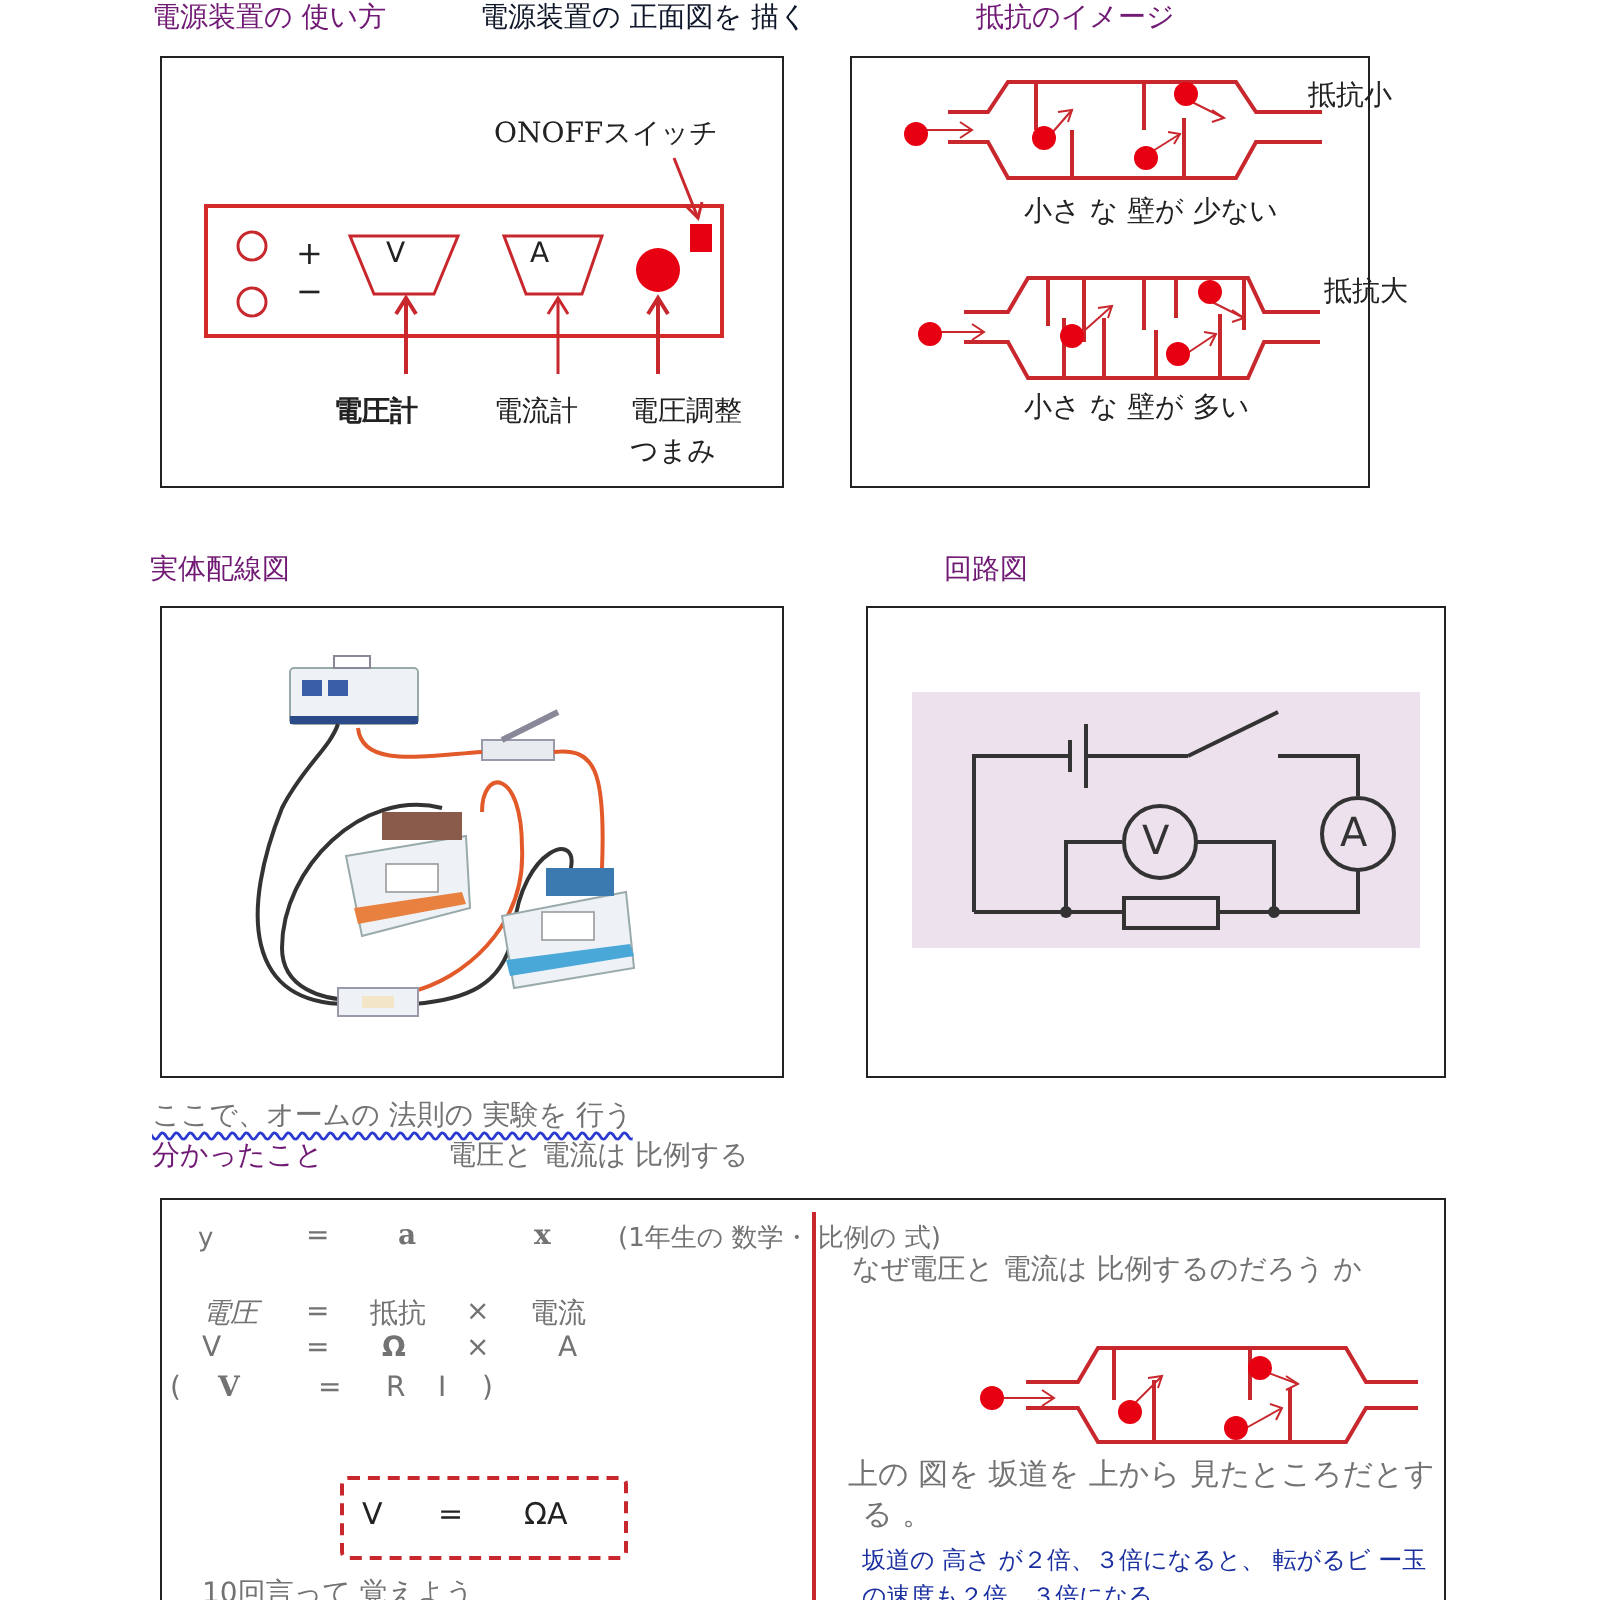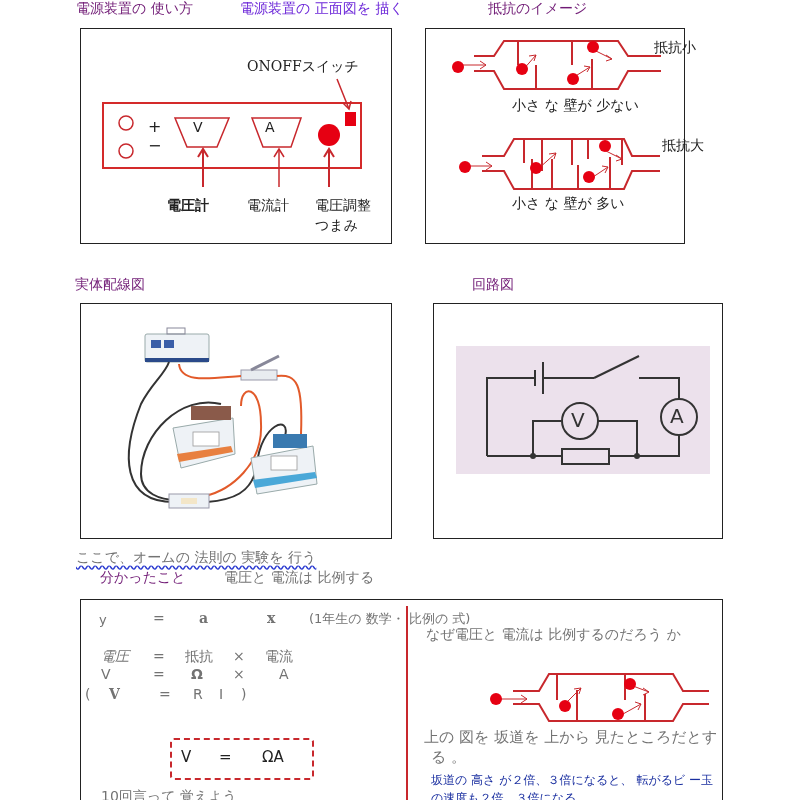--- a/index.html
+++ b/index.html
@@ -1,20 +1,20 @@
 <!DOCTYPE html>
 <html><head>
 <meta charset="utf-8">
 <style>
   html, body { margin:0; padding:0; background:#ffffff; }
   body { width:800px; height:800px; position:relative; overflow:hidden;
          font-family:"DejaVu Sans", "Liberation Sans", sans-serif; color:#222; }
   .abs { position:absolute; }
   .hdr { font-size:14px; color:#701a75; white-space:nowrap; }
-  .red { color:#6d28d9;text-align:center; }
+  .red { color:#0f172a;text-align:center; }
   .box { position:absolute; border:1px solid #222; background:#fff; box-sizing:border-box; }
   .lbl { position:absolute; font-size:14px; white-space:nowrap; color:#222; }
   .rtxt { position:absolute; white-space:nowrap; color:#737373; }
   .btxt { position:absolute; white-space:nowrap; color:#1a2fa0; font-size:12px; }
   svg { position:absolute; overflow:visible; }
   .underline-wave { text-decoration: underline wavy #2a3ad0; text-underline-offset:3px; }
   .formula-box { position:absolute; border:2px dashed #c8282d; border-radius:4px; }
 </style>
 </head>
 <body>
@@ -193,21 +193,21 @@
       <polyline points="164,117 203,117 203,152"></polyline>
     </g>
     <circle cx="99" cy="152" r="3" fill="#333"></circle>
     <circle cx="203" cy="152" r="3" fill="#333"></circle>
   </svg>
   <div class="lbl" style="left:137px; top:104px; font-size:20px; color:#333;">V</div>
   <div class="lbl" style="left:236px; top:100px; font-size:20px; color:#333;">A</div>
 </div>
 
 <div class="rtxt underline-wave" style="left:76px; top:549px; font-size:14px;">ここで、オームの 法則の 実験を 行う</div>
-<div class="abs hdr" style="left:76px; top:569px;margin-left:24px;">分かったこと</div>
+<div class="abs hdr" style="left:76px; top:569px;">分かったこと</div>
 <div class="rtxt" style="left:224px; top:569px; font-size:14px;">電圧と 電流は 比例する</div>
 
 <div class="box" style="left:80px; top:599px; width:643px; height:220px;">
 
   <div class="abs" style="left:325px; top:6px; width:2px; height:220px; background:#c8282d;"></div>
 
   <div class="rtxt" style="left:18px; top:12px; font-size:13px;">y</div>
   <div class="rtxt" style="left:72px; top:10px; font-size:14px;">=</div>
   <div class="rtxt" style="left:118px; top:10px; font-size:14px; font-weight:bold; font-family:'DejaVu Serif', serif;">a</div>
   <div class="rtxt" style="left:186px; top:10px; font-size:14px; font-weight:bold; font-family:'DejaVu Serif', serif;">x</div>

